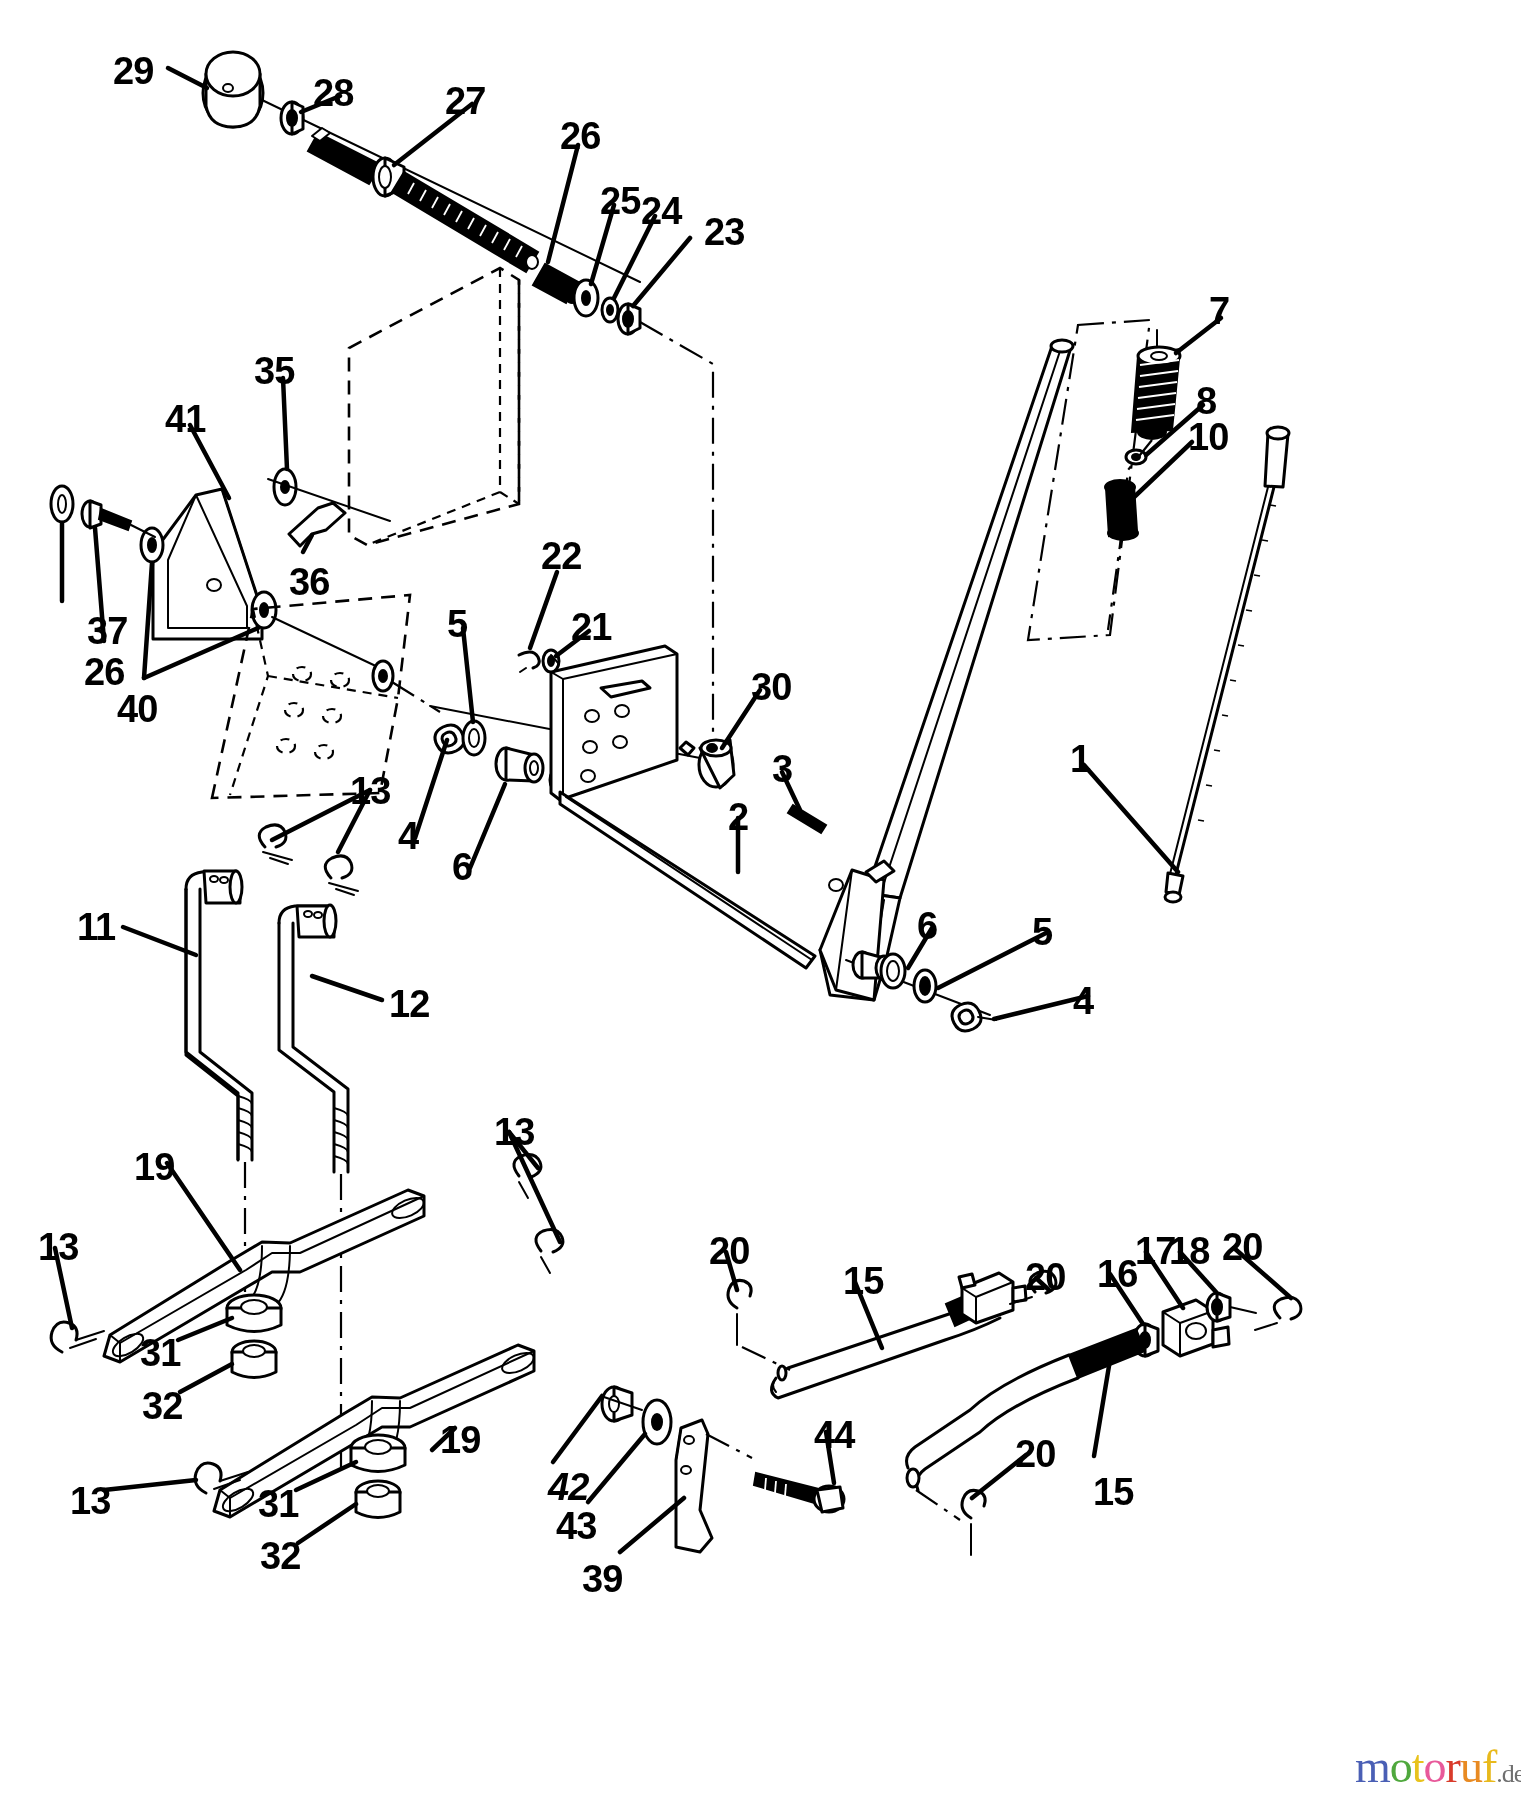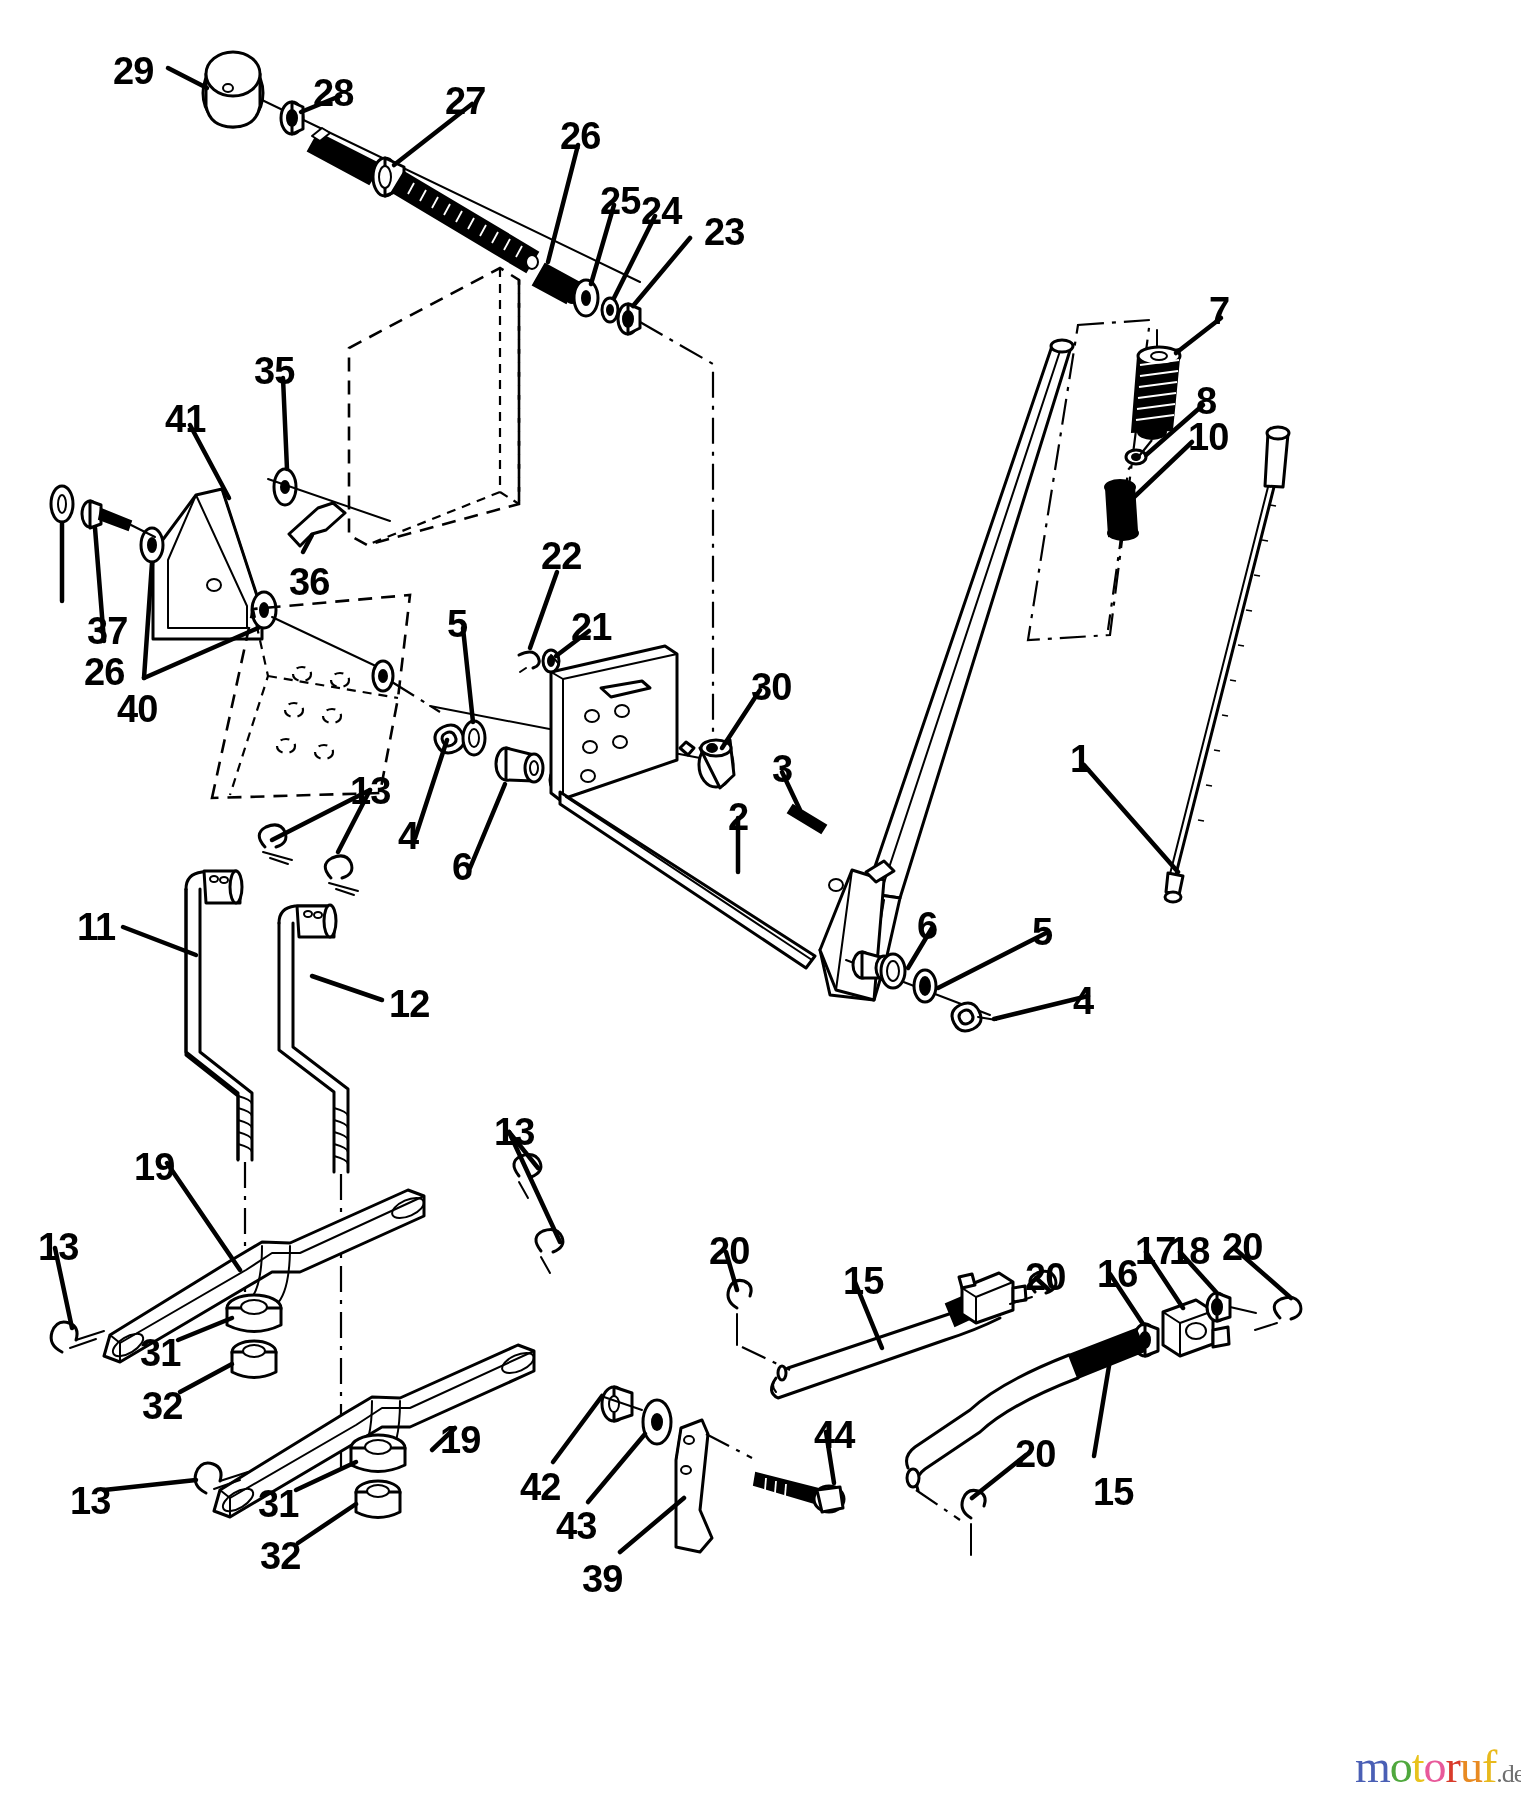--- a/index.html
+++ b/index.html
@@ -660,21 +660,21 @@
   <div class="callout" style="left:70px;top:1482px;">13</div>
   <div class="callout" style="left:258px;top:1485px;">31</div>
   <div class="callout" style="left:260px;top:1537px;">32</div>
   <div class="callout" style="left:709px;top:1232px;">20</div>
   <div class="callout" style="left:843px;top:1262px;">15</div>
   <div class="callout" style="left:1025px;top:1258px;">20</div>
   <div class="callout" style="left:1097px;top:1255px;">16</div>
   <div class="callout" style="left:1135px;top:1232px;">17</div>
   <div class="callout" style="left:1169px;top:1232px;">18</div>
   <div class="callout" style="left:1222px;top:1228px;">20</div>
-  <div class="callout" style="left:520px;top:1468px;">42</div>
+  <div class="callout" style="left:548px;top:1468px;font-style:italic;">42</div>
   <div class="callout" style="left:556px;top:1507px;">43</div>
   <div class="callout" style="left:814px;top:1416px;">44</div>
   <div class="callout" style="left:582px;top:1560px;">39</div>
   <div class="callout" style="left:1015px;top:1435px;">20</div>
   <div class="callout" style="left:1093px;top:1473px;">15</div>
 
   <div id="watermark" style="left:1355px;top:1744px;">
     <span style="color:#4a5fb5;">m</span><span style="color:#4fa83d;">o</span><span style="color:#e8c21c;">t</span><span style="color:#e8599a;">o</span><span style="color:#d93b2b;">r</span><span style="color:#e88a22;">u</span><span style="color:#e8b91c;">f</span><span class="wm-de" style="color:#6f6f6f;">.de</span>
   </div>
 

